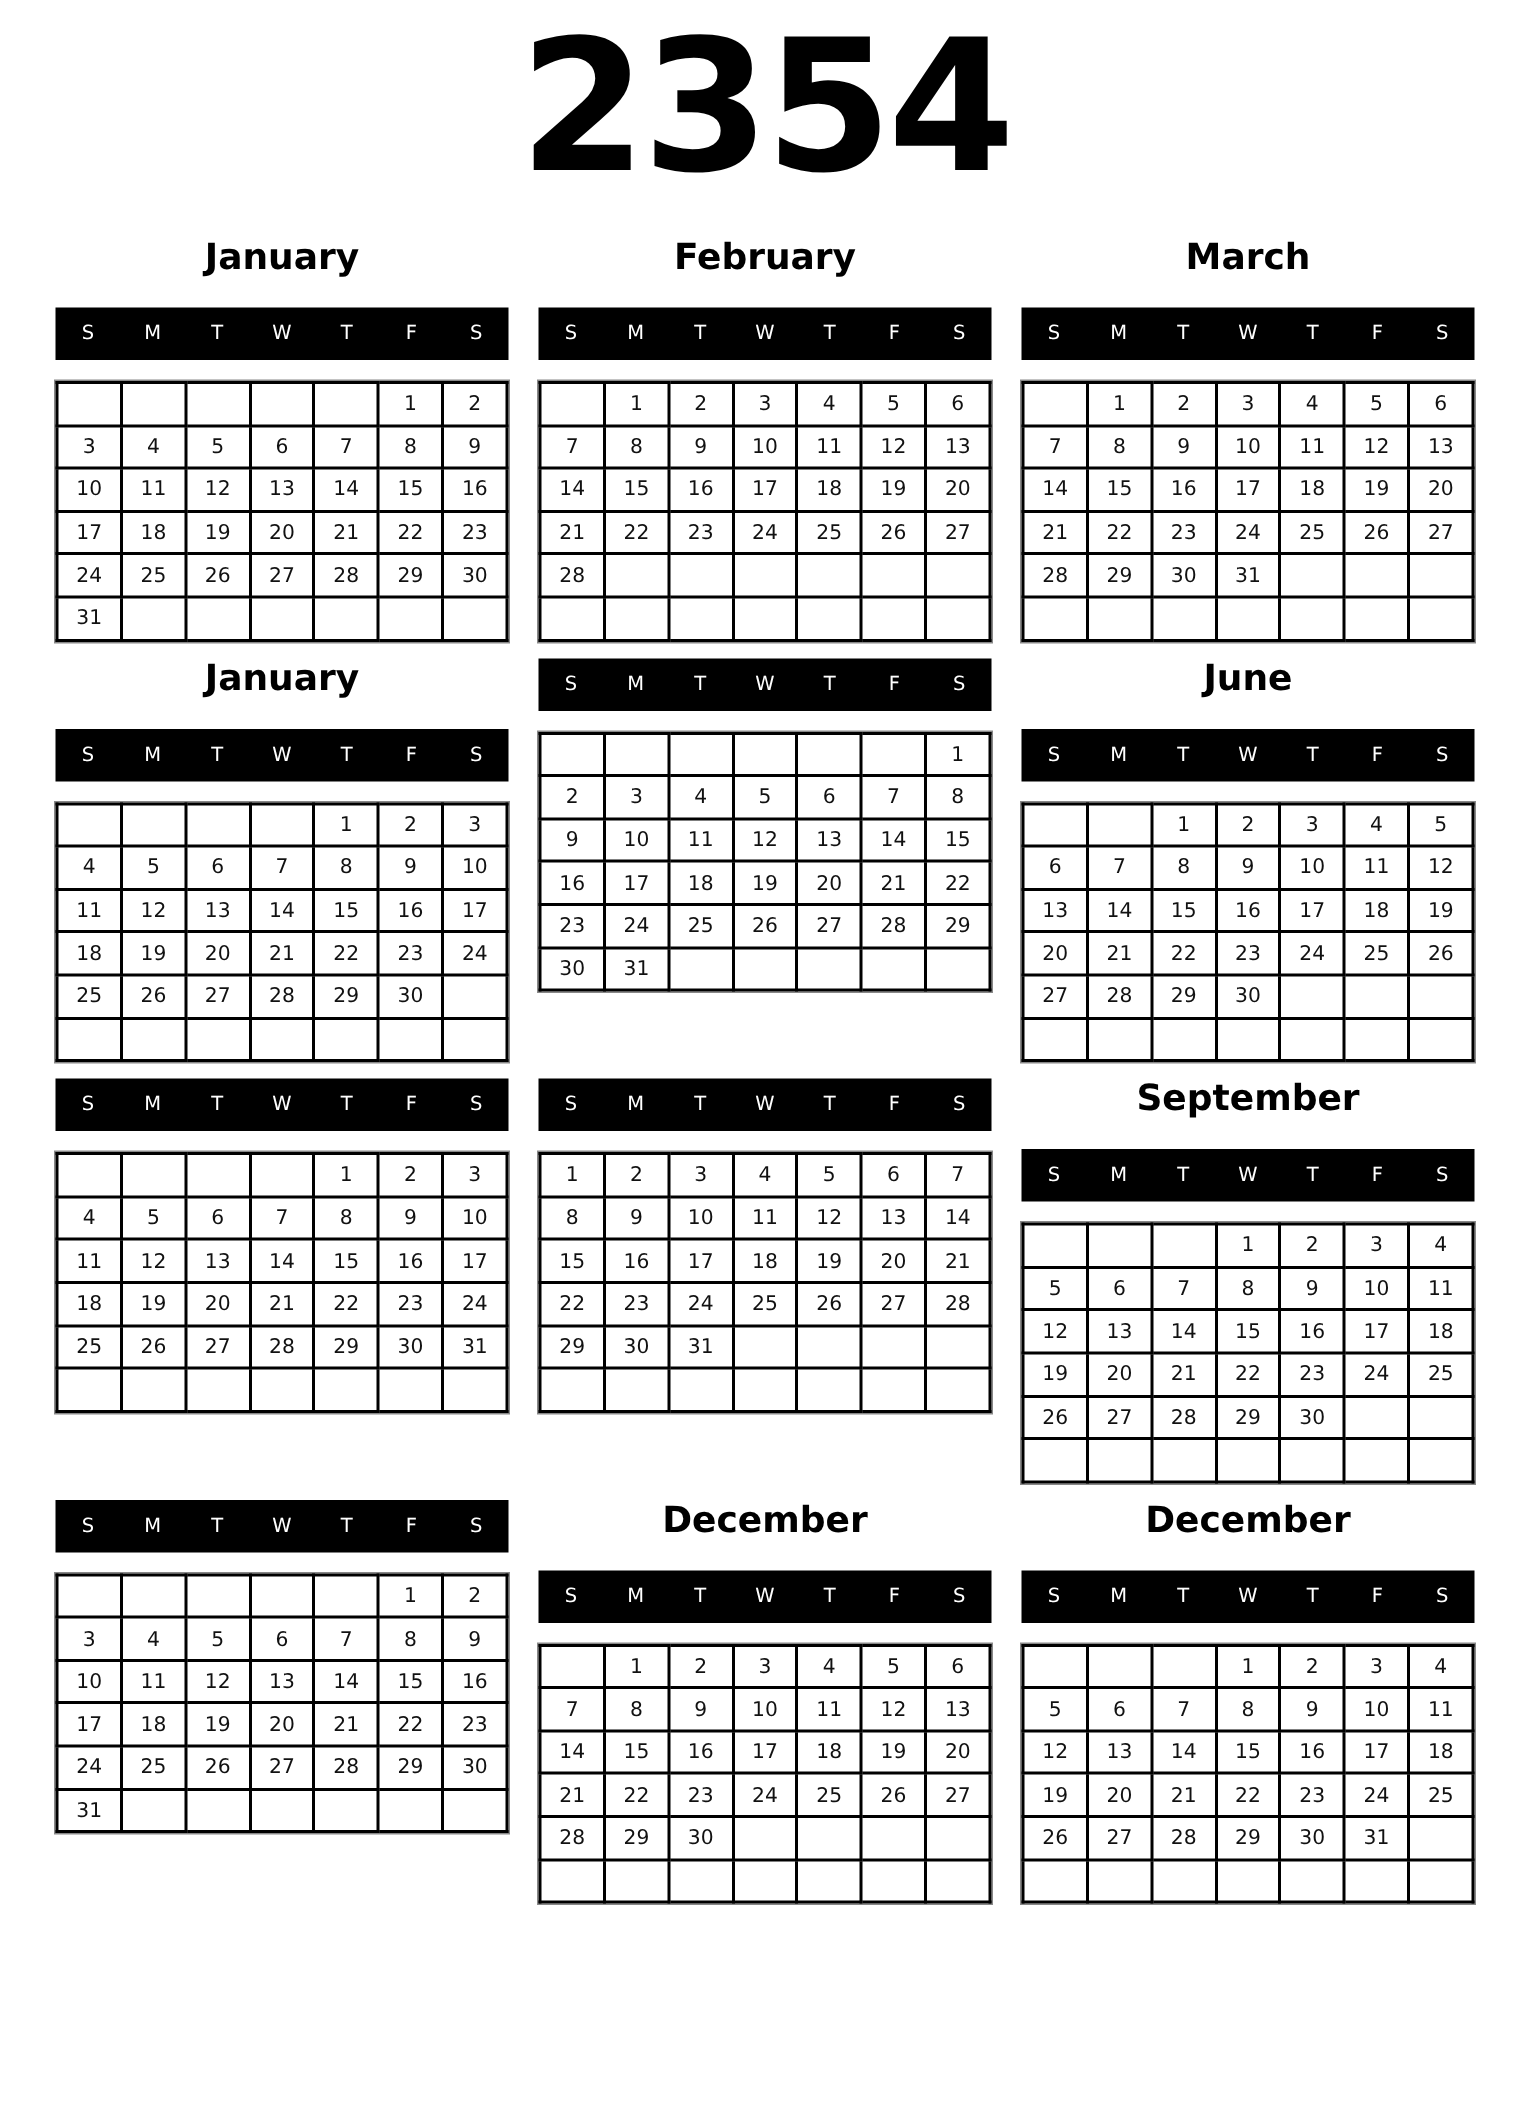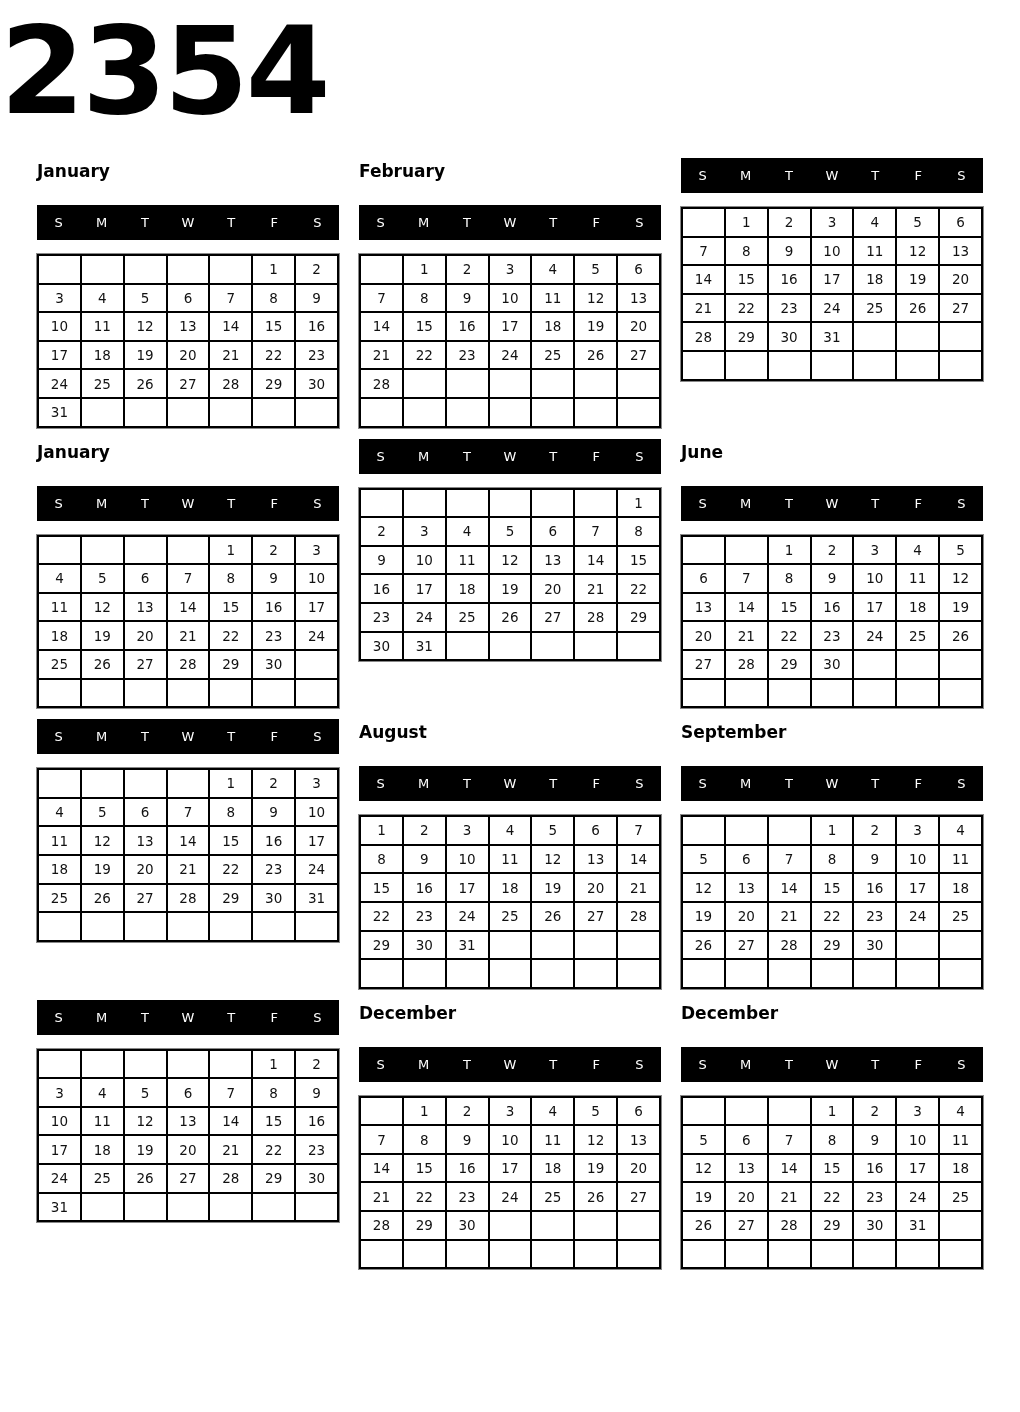--- a/index.html
+++ b/index.html
@@ -6,39 +6,40 @@
     margin: 0;
     padding: 0;
     background: #ffffff;
     width: 1020px;
     height: 1412px;
     overflow: hidden;
     font-family: "DejaVu Sans", sans-serif;
     color: #000000;
   }
   .year-title {
+    text-align: center;
     font-weight: bold;
     font-size: 122px;
     line-height: 1;
     margin-top: 10px;
     letter-spacing: -3px;
   }
   .calendar-grid {
     display: grid;
     grid-template-columns: repeat(3, 302px);
     column-gap: 20px;
     row-gap: 11px;
     justify-content: center;
     margin-top: 26px;
   }
   .month { width: 302px; }
   .month-name {
-    font-size: 17px;
+    font-size: 24px;
     font-weight: bold;
-    text-align: left;
+    text-align: center;
     line-height: 26px;
     margin: 0 0 21px 0;
   }
   .dow {
     display: grid;
     grid-template-columns: repeat(7, 1fr);
     height: 35px;
     background: #000000;
     color: #ffffff;
     align-items: center;
@@ -203,20 +204,21 @@
             <td></td>
             <td></td>
             <td></td>
             <td></td>
             <td></td>
           </tr>
         </tbody>
       </table>
     </section>
     <section class="month">
+      <h2 class="month-name">March</h2>
       <div class="dow">
         <span>S</span>
         <span>M</span>
         <span>T</span>
         <span>W</span>
         <span>T</span>
         <span>F</span>
         <span>S</span>
       </div>
       <table class="days">
@@ -550,21 +552,20 @@
             <td></td>
             <td></td>
             <td></td>
             <td></td>
             <td></td>
           </tr>
         </tbody>
       </table>
     </section>
     <section class="month">
-      <h2 class="month-name">August</h2>
       <div class="dow">
         <span>S</span>
         <span>M</span>
         <span>T</span>
         <span>W</span>
         <span>T</span>
         <span>F</span>
         <span>S</span>
       </div>
       <table class="days">

